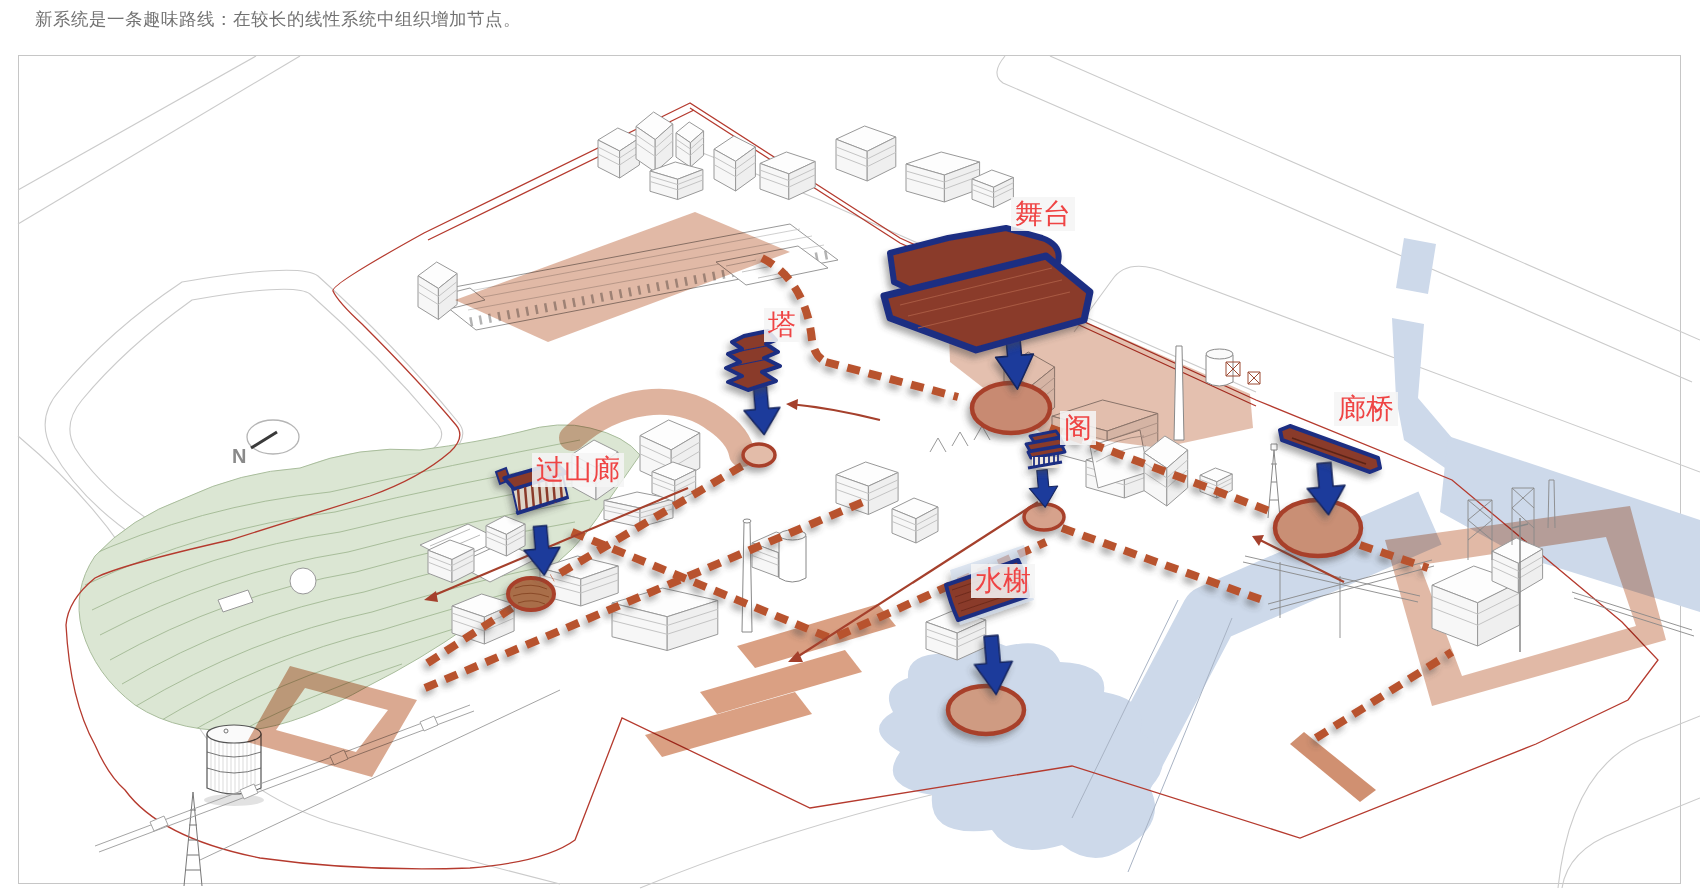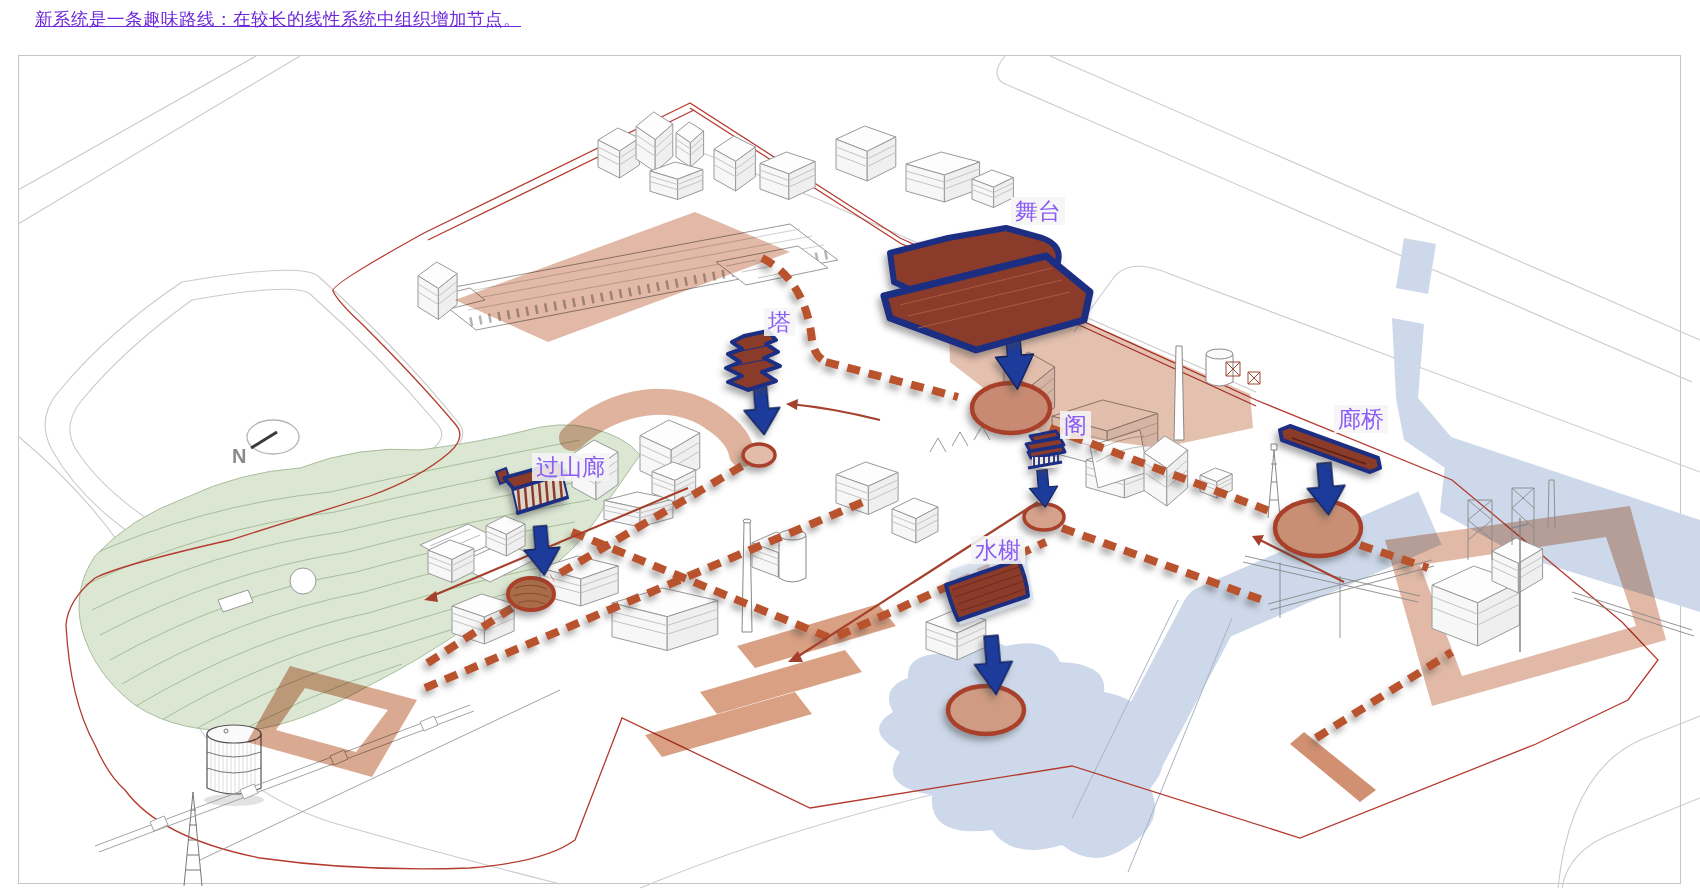--- a/index.html
+++ b/index.html
@@ -1,21 +1,21 @@
 <!DOCTYPE html>
 <html><head>
 <meta charset="utf-8">
 <style>
   html,body{margin:0;padding:0;background:#fff;}
   #stage-root{position:relative;width:1700px;height:890px;background:#fff;overflow:hidden;
     font-family:"Liberation Sans","DejaVu Sans",sans-serif;}
-  #title{position:absolute;left:35px;top:7px;font-size:17.5px;color:#6d28d9;letter-spacing:.5px;text-decoration:underline;}
+  #title{position:absolute;left:35px;top:7px;font-size:17.5px;color:#737373;letter-spacing:.5px;}
   #frame{position:absolute;left:18px;top:55px;width:1663px;height:829px;border:1px solid #c6c6c6;background:#fff;box-sizing:border-box;}
   #draw{position:absolute;left:0;top:0;}
-  .nlabel{position:absolute;font-size:23px;font-weight:500;color:#8b5cf6;background:rgba(245,245,245,.88);
+  .nlabel{position:absolute;font-size:28px;font-weight:500;color:#ef4444;background:rgba(245,245,245,.88);
     padding:1px 4px;line-height:1.15;white-space:nowrap;}
   #north-label{position:absolute;font-size:20px;font-weight:bold;color:#8a8a8a;background:none;}
 </style>
 </head>
 <body>
 
 <div id="stage-root">
   <div id="title">新系统是一条趣味路线：在较长的线性系统中组织增加节点。</div>
   <div id="frame"></div>
 
@@ -266,17 +266,17 @@
 
     <g>
       <ellipse cx="273" cy="437" rx="26" ry="17" fill="none" stroke="#b5b5b5" stroke-width="1.3"></ellipse>
       <path d="M251,448 L277,432" stroke="#3a3a3a" stroke-width="3"></path>
     </g>
   </svg>
 
   <div class="nlabel" style="left:1011px;top:197px">舞台</div>
   <div class="nlabel" style="left:764px;top:308px">塔</div>
   <div class="nlabel" style="left:1060px;top:411px">阁</div>
-  <div class="nlabel" style="left:1334px;top:405px">廊桥</div>
+  <div class="nlabel" style="left:1334px;top:392px">廊桥</div>
   <div class="nlabel" style="left:532px;top:453px">过山廊</div>
-  <div class="nlabel" style="left:971px;top:536px">水榭</div>
+  <div class="nlabel" style="left:971px;top:564px">水榭</div>
   <div class="nlabel" id="north-label" style="left:228px;top:444px">N</div>
 </div>
 
 </body></html>

